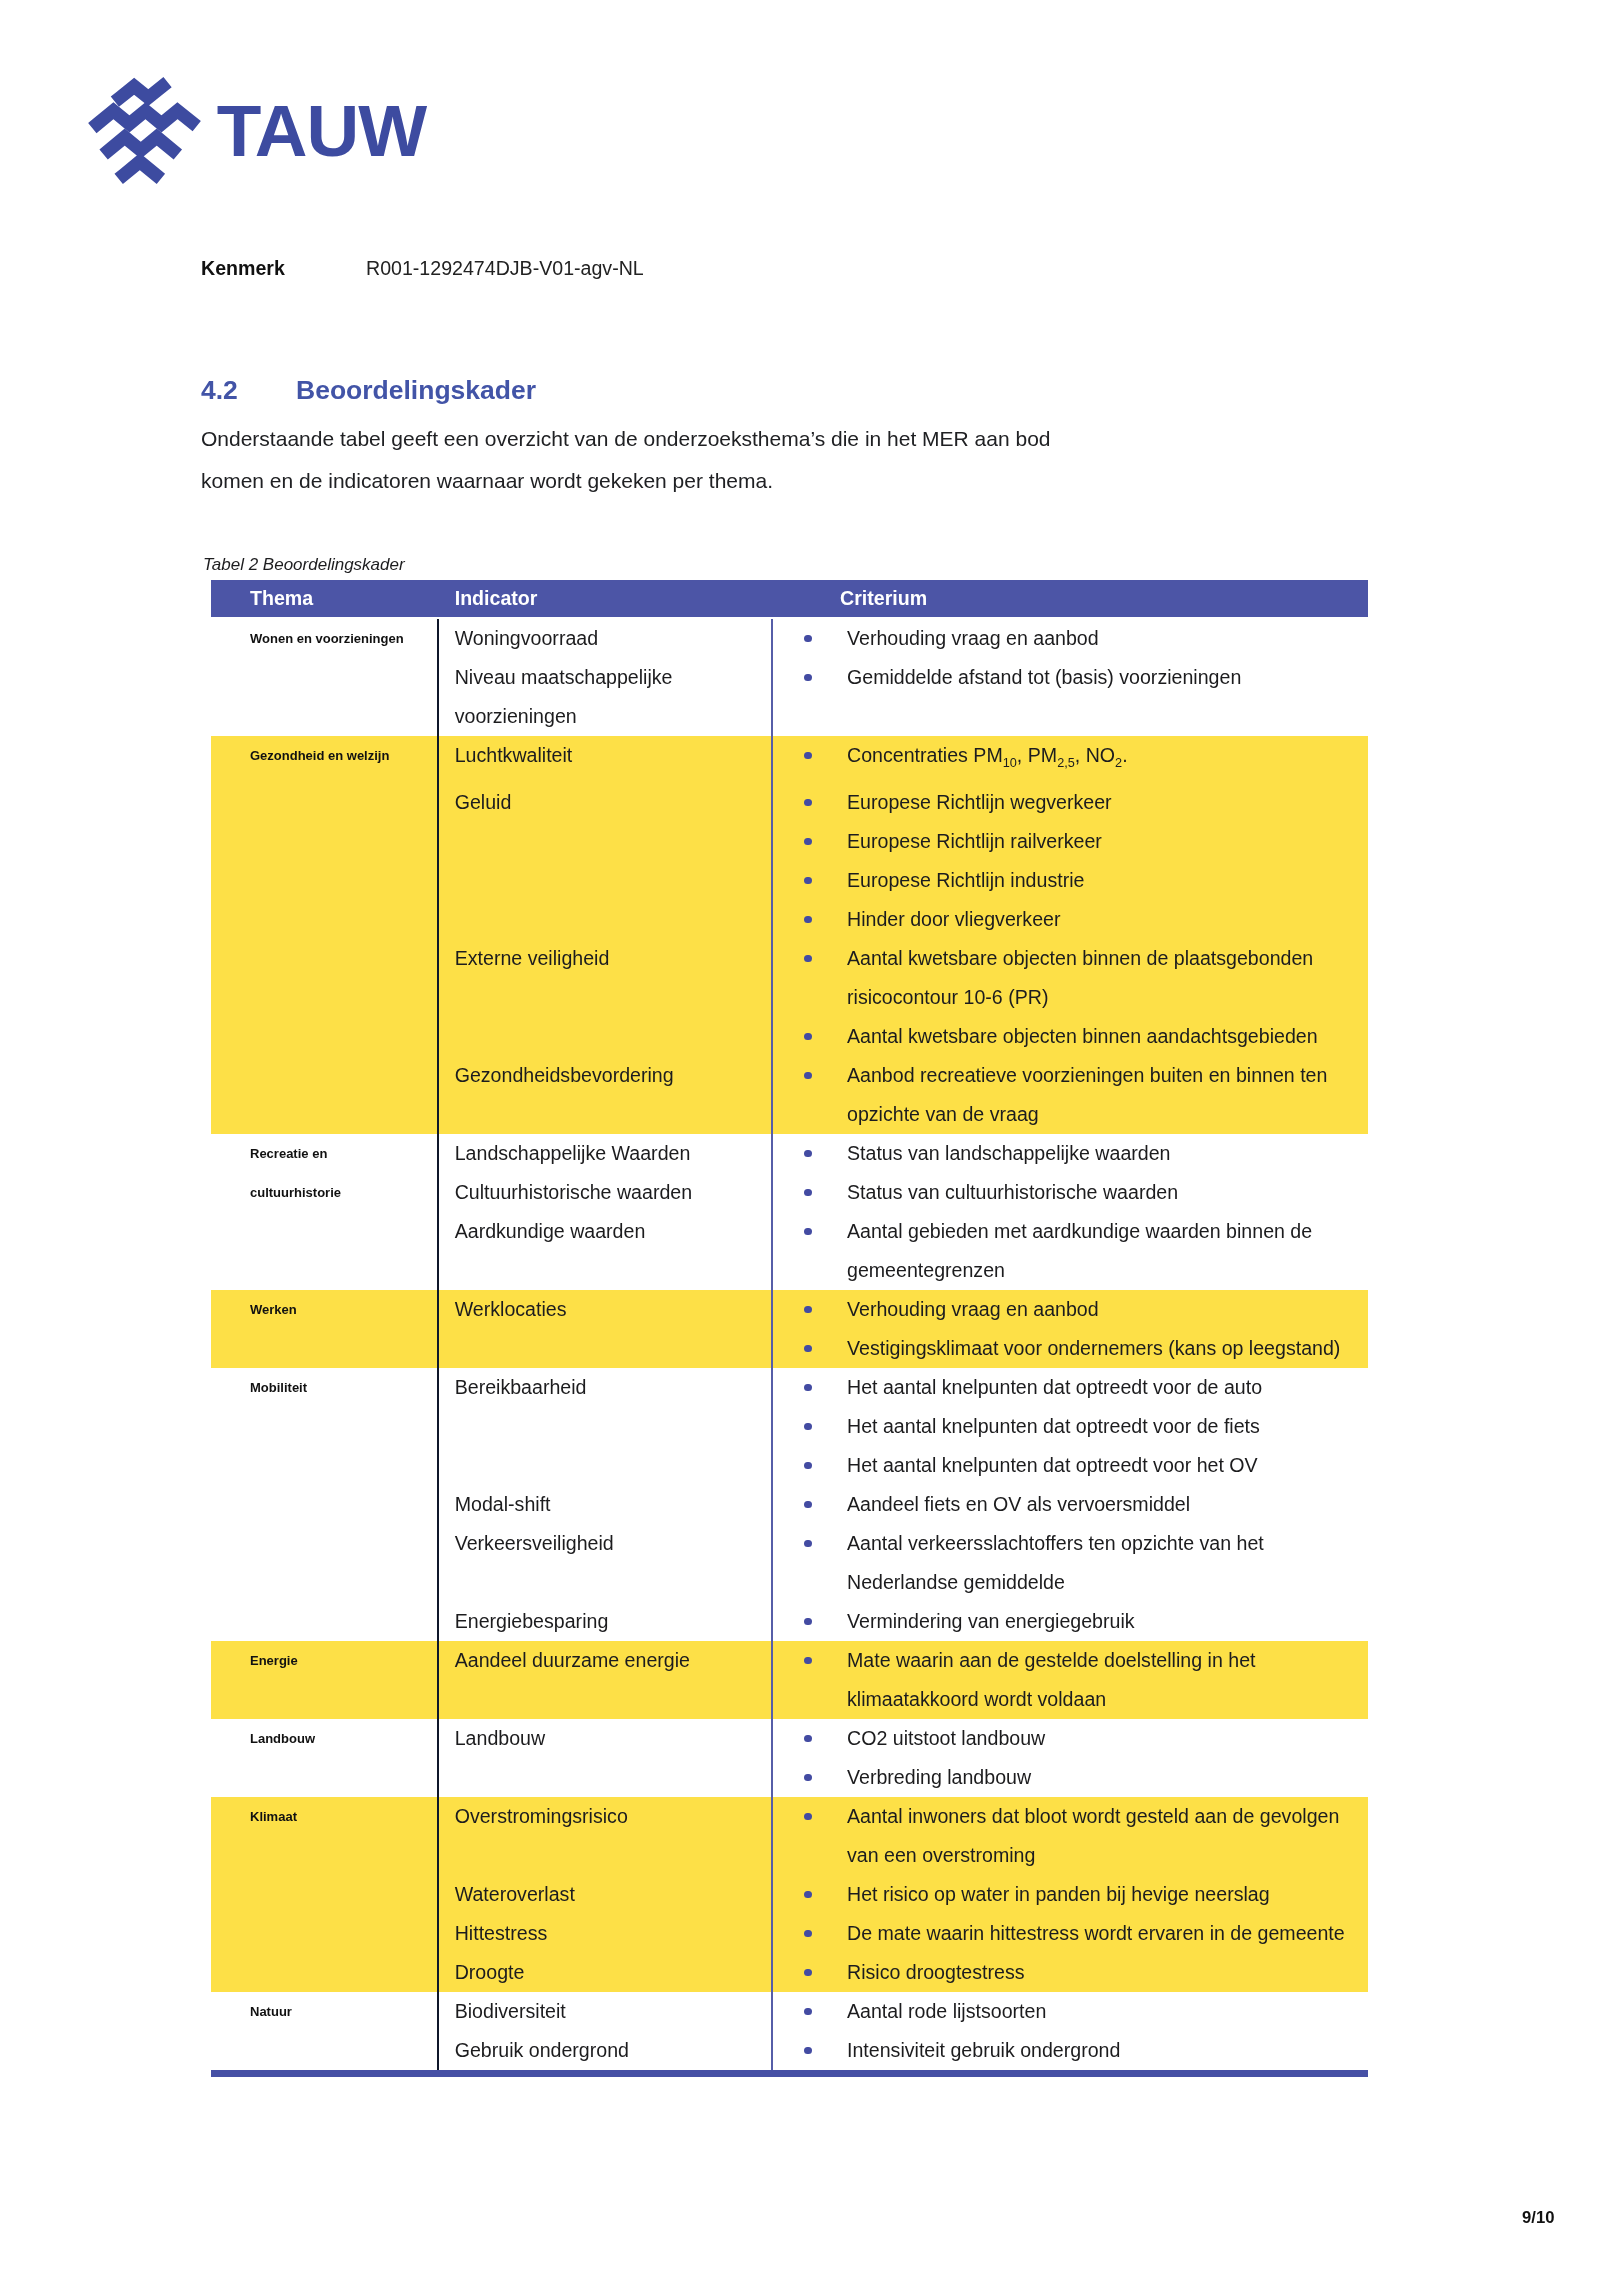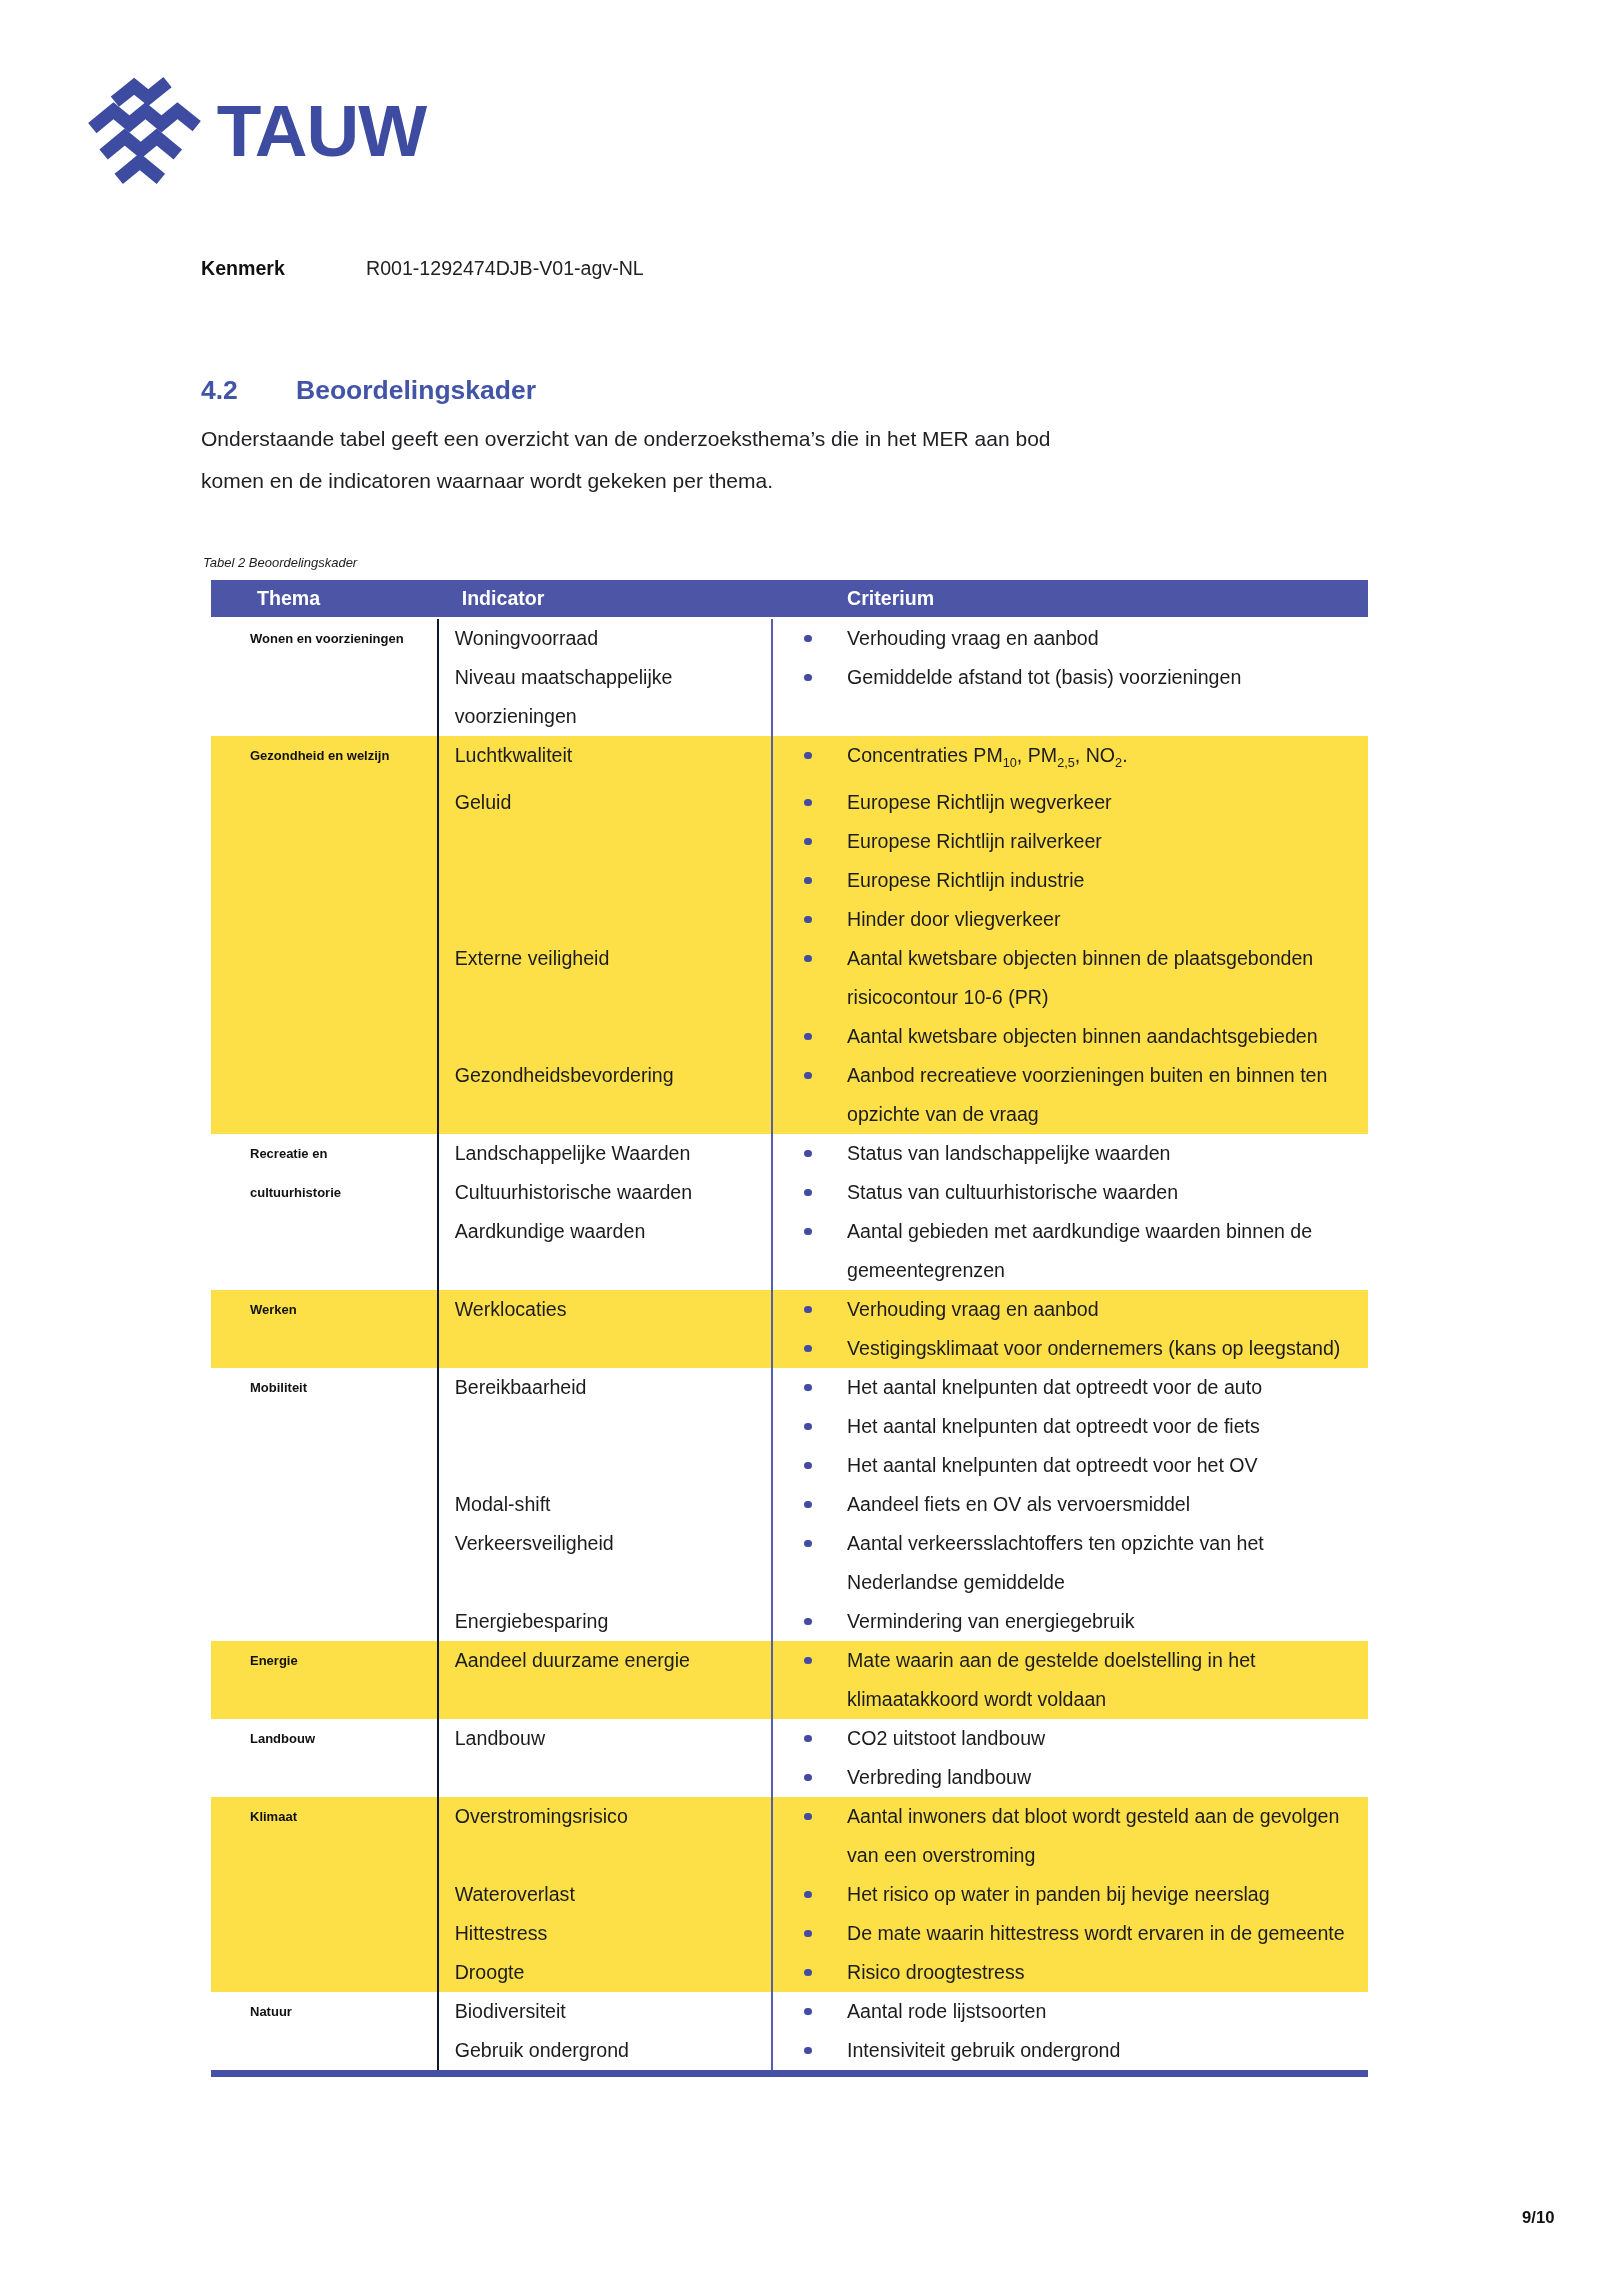--- a/index.html
+++ b/index.html
@@ -17,24 +17,24 @@
   
   .kenmerk-row { position:absolute; left:201px; top:257px; display:flex; font-size:19.6px; }
   .kenmerk-label { font-weight:bold; width:165px; color:#111; }
   .kenmerk-value { color:#222; }
   
   .section-heading { position:absolute; left:201px; top:375px; display:flex; font-size:26.5px; font-weight:bold; color:#4254A7; }
   .section-number { width:95px; }
   
   .intro { position:absolute; left:201px; top:418px; font-size:21px; line-height:42px; color:#202124; }
   
-  .table-caption { position:absolute; left:203px; top:555px; font-style:italic; font-size:13px; color:#1d1d1f; }
+  .table-caption { position:absolute; left:203px; top:555px; font-style:italic; font-size:17px; color:#1d1d1f; }
   
   .assessment-table { position:absolute; left:211px; top:580px; width:1157px; }
-  .t-head { display:flex; height:37px; line-height:37px; background:#4C55A6; color:#ffffff; font-weight:bold; font-size:19.6px; margin-bottom:2px;padding-left:7px; }
+  .t-head { display:flex; height:37px; line-height:37px; background:#4C55A6; color:#ffffff; font-weight:bold; font-size:19.6px; margin-bottom:2px; }
   .th-0 { width:228px; padding-left:39px; }
   .th-1 { width:370px; padding-left:15.7px; }
   .th-2 { flex:1; padding-left:31px; }
   .t-group { display:flex; background:#ffffff; }
   .t-group.shaded { background:#fde047; }
   .cell-thema {
     width:228px; border-right:2px solid #0f172a;
     padding:0 27px 0 39px; font-weight:bold; font-size:13px; line-height:39px; color:#111;
   }
   .blocks { flex:1; display:flex; flex-direction:column; }

